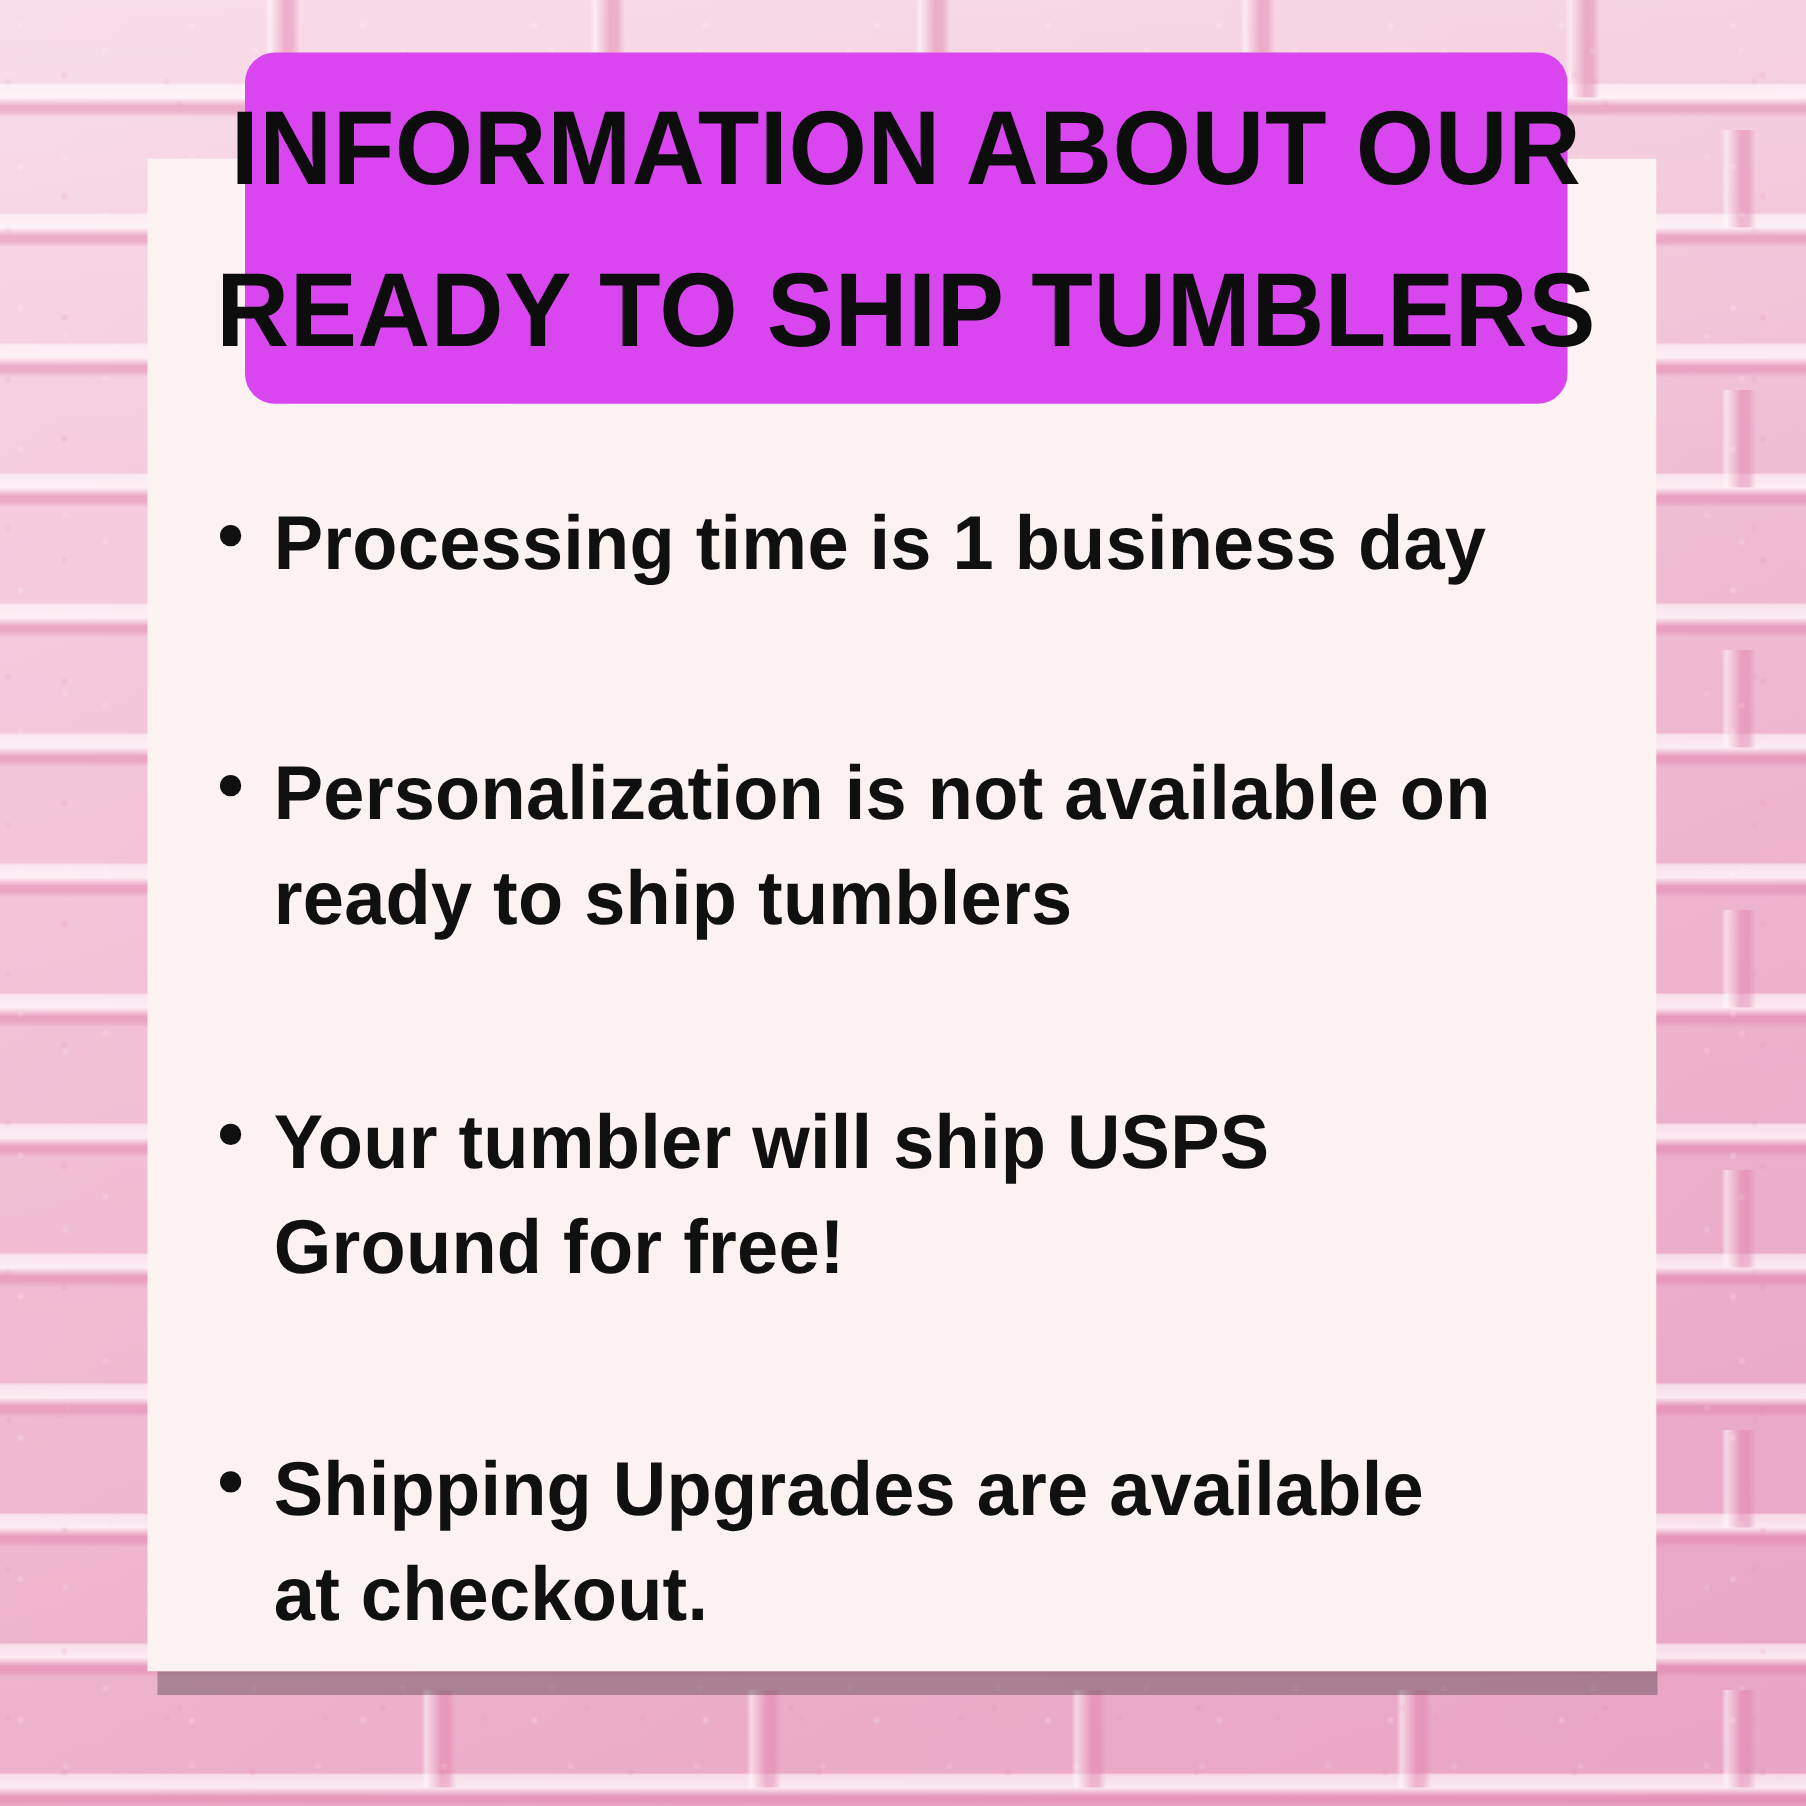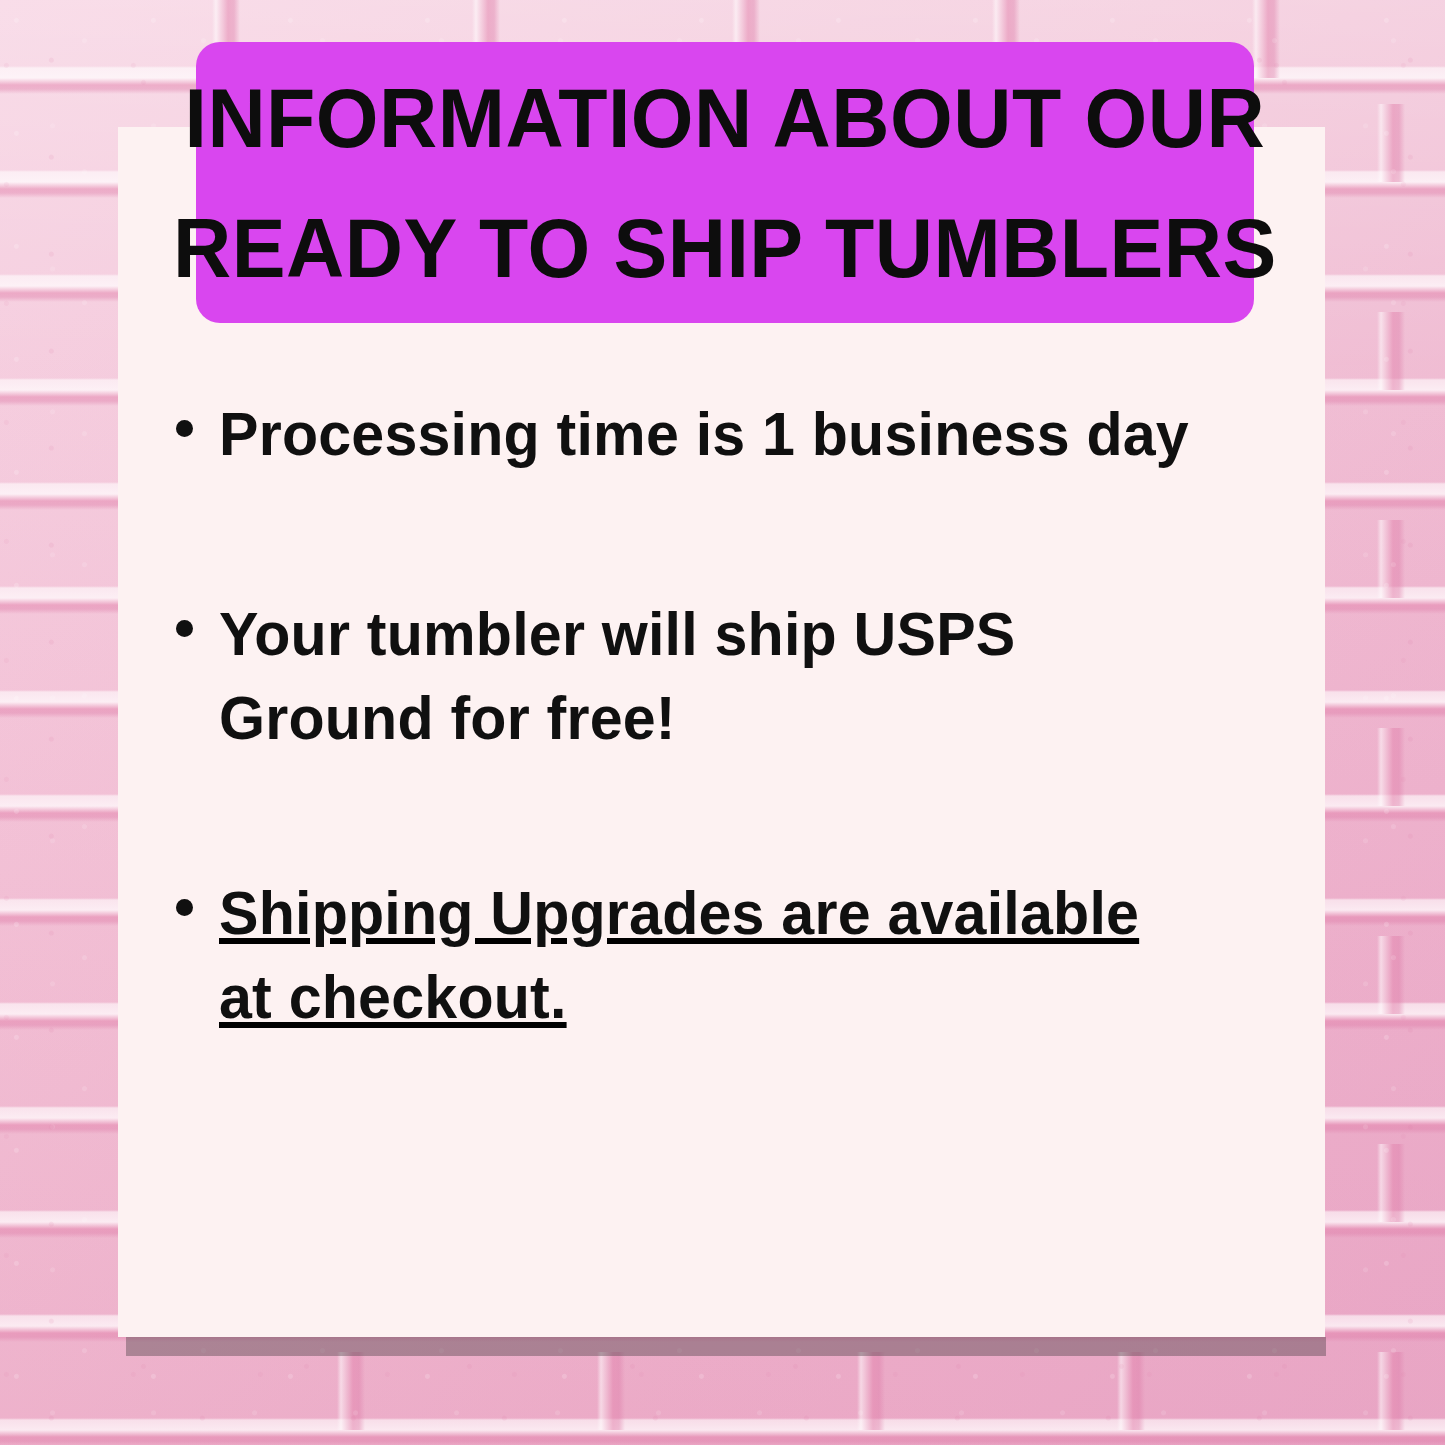--- a/index.html
+++ b/index.html
@@ -143,21 +143,21 @@
     width:1060px;
   }
 
   .bullet-row {
     display:flex;
     align-items:flex-start;
   }
   .bullet-row.b1 { margin-bottom:116px;text-align:right; }
   .bullet-row.b2 { margin-bottom:110px; }
   .bullet-row.b3 { margin-bottom:110px; }
-  .bullet-row.b4 { margin-bottom:0;text-decoration:underline; }
+  .bullet-row.b4 { margin-bottom:0; }
 
   .dot {
     width:17px;
     height:17px;
     border-radius:50%;
     background:#101010;
     flex:0 0 auto;
     margin-top:28px;
     margin-right:26px;
   }
@@ -206,20 +206,24 @@
     <div class="banner-line l2">READY TO SHIP TUMBLERS</div>
   </div>
 
   <div class="list">
 
     <div class="bullet-row b1">
       <span class="dot"></span>
       <span class="bullet-text">Processing time is 1 business day</span>
     </div>
 
+    <div class="bullet-row b2">
+      <span class="dot"></span>
+      <span class="bullet-text">Personalization is not available on ready to ship tumblers</span>
+    </div>
 
     <div class="bullet-row b3">
       <span class="dot"></span>
       <span class="bullet-text">Your tumbler will ship USPS Ground for free!</span>
     </div>
 
     <div class="bullet-row b4">
       <span class="dot"></span>
       <span class="bullet-text">Shipping Upgrades are available at checkout.</span>
     </div>

